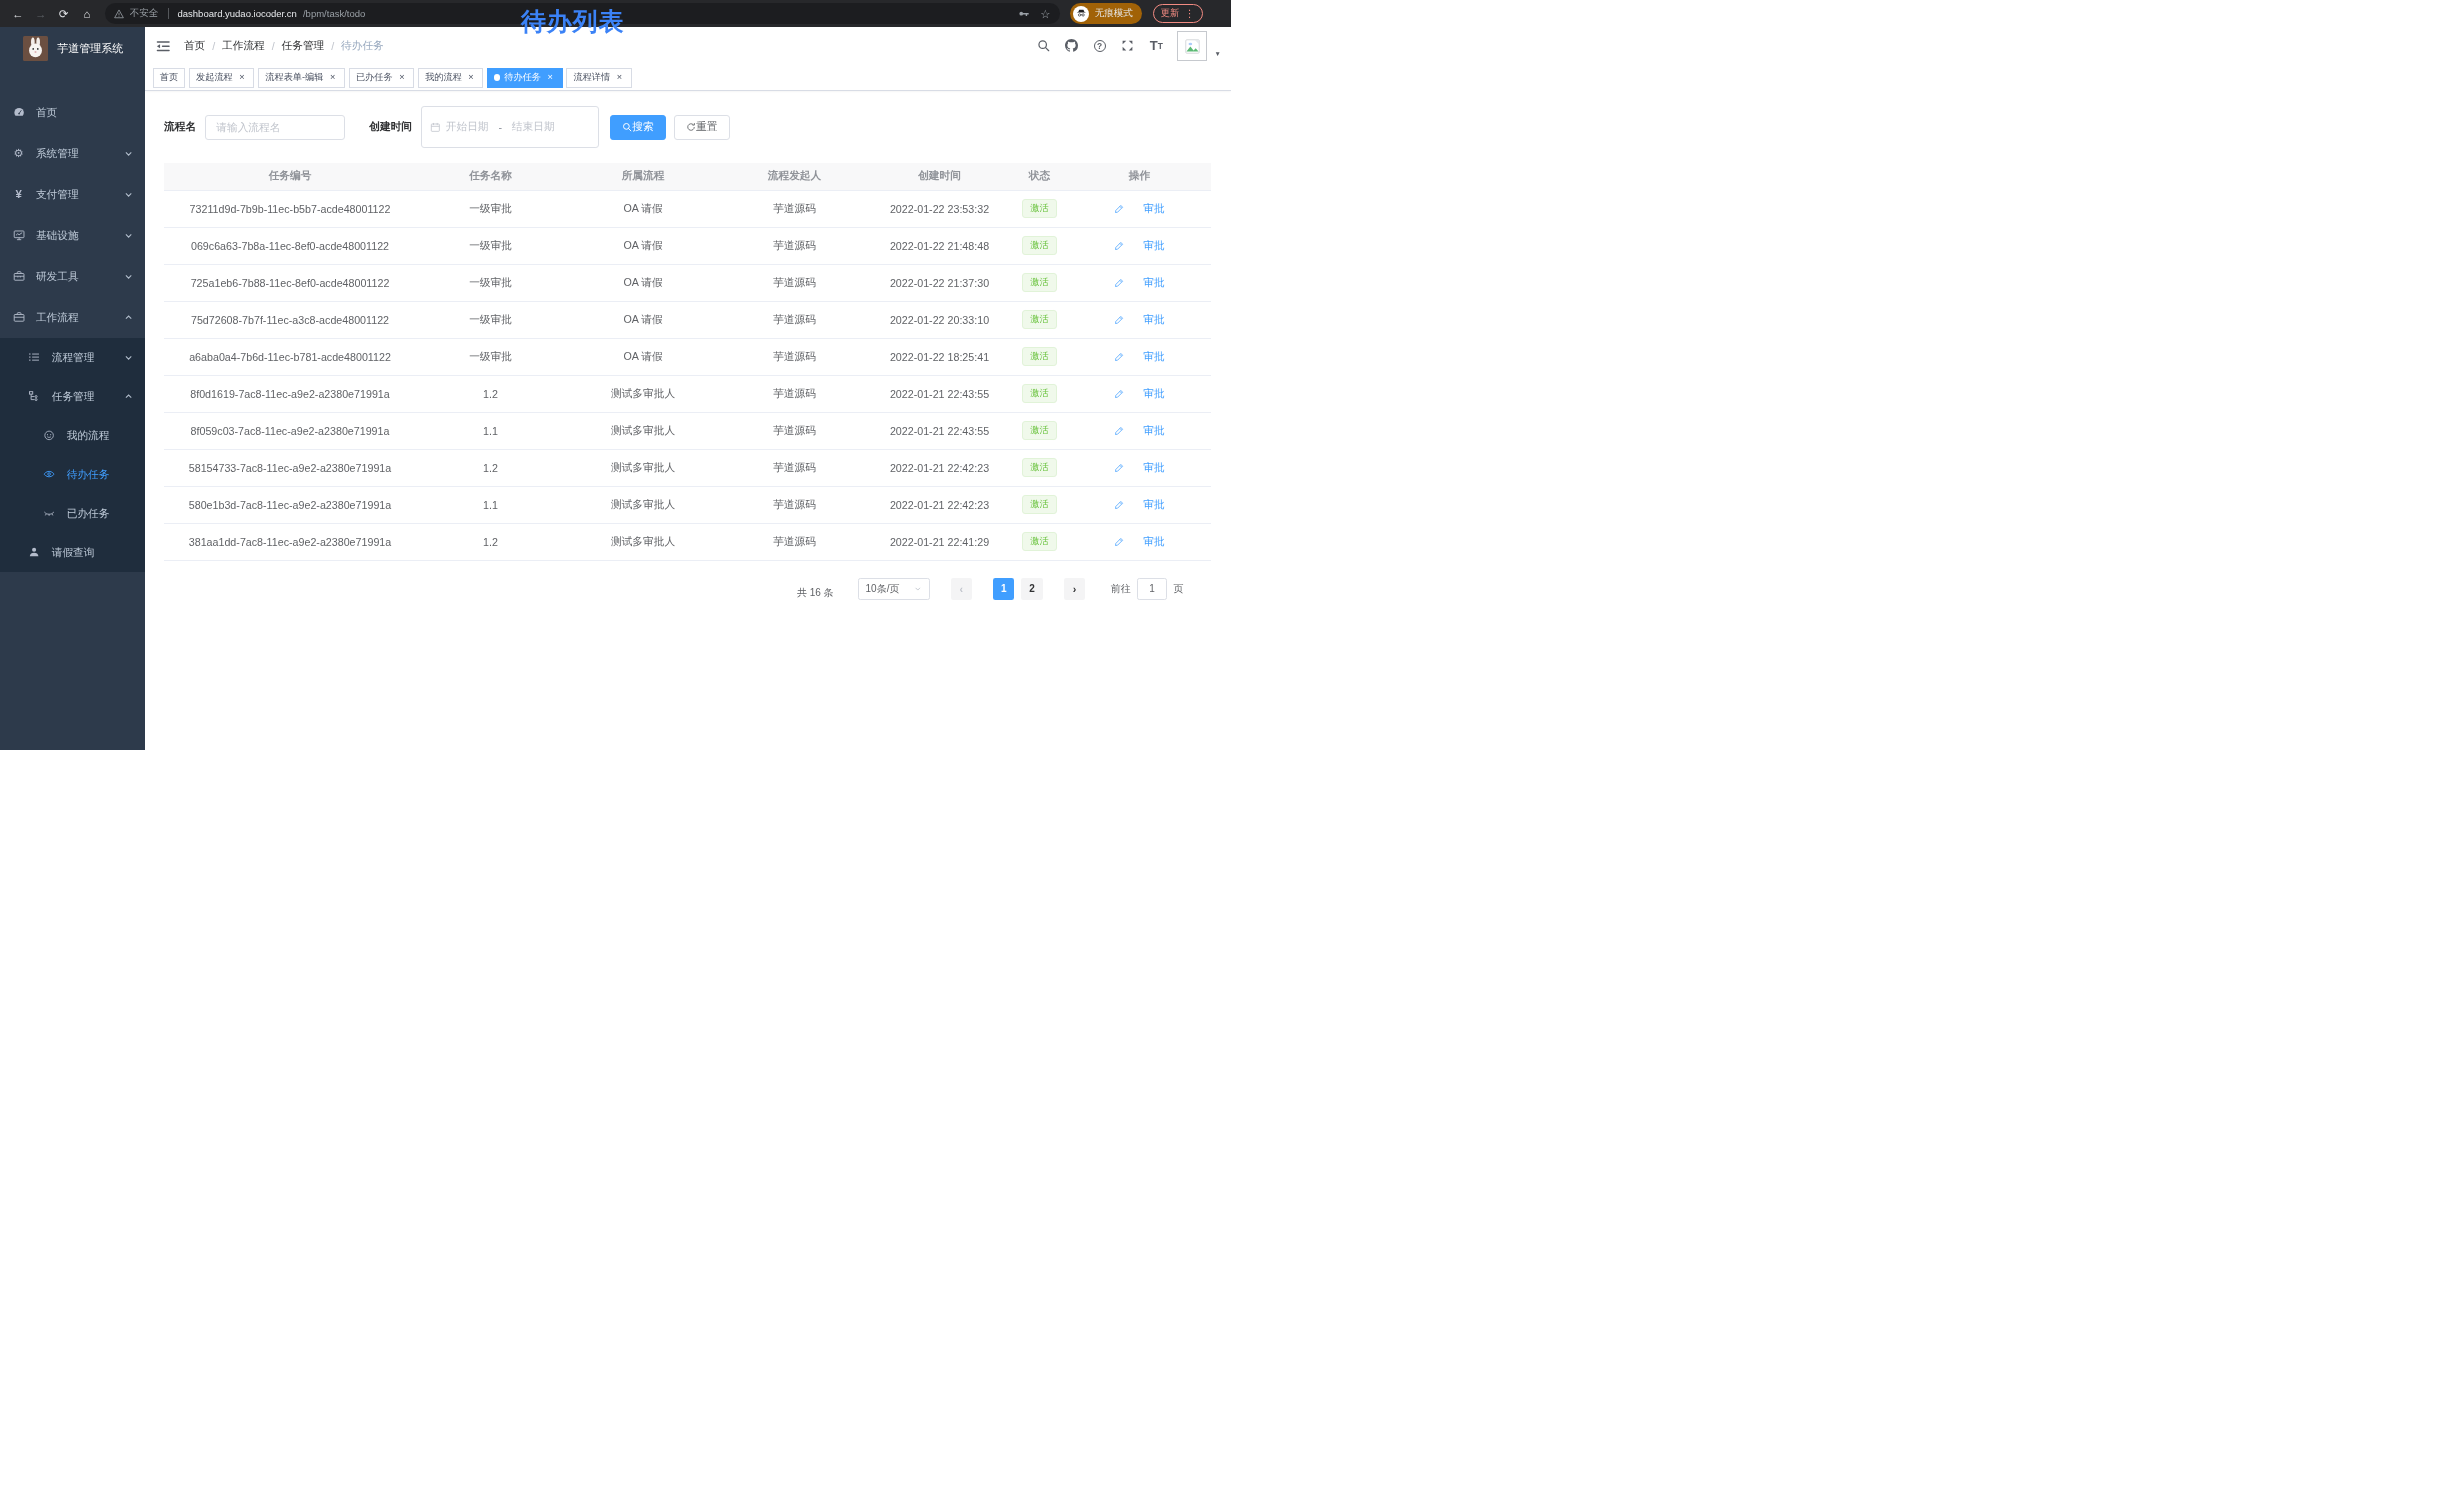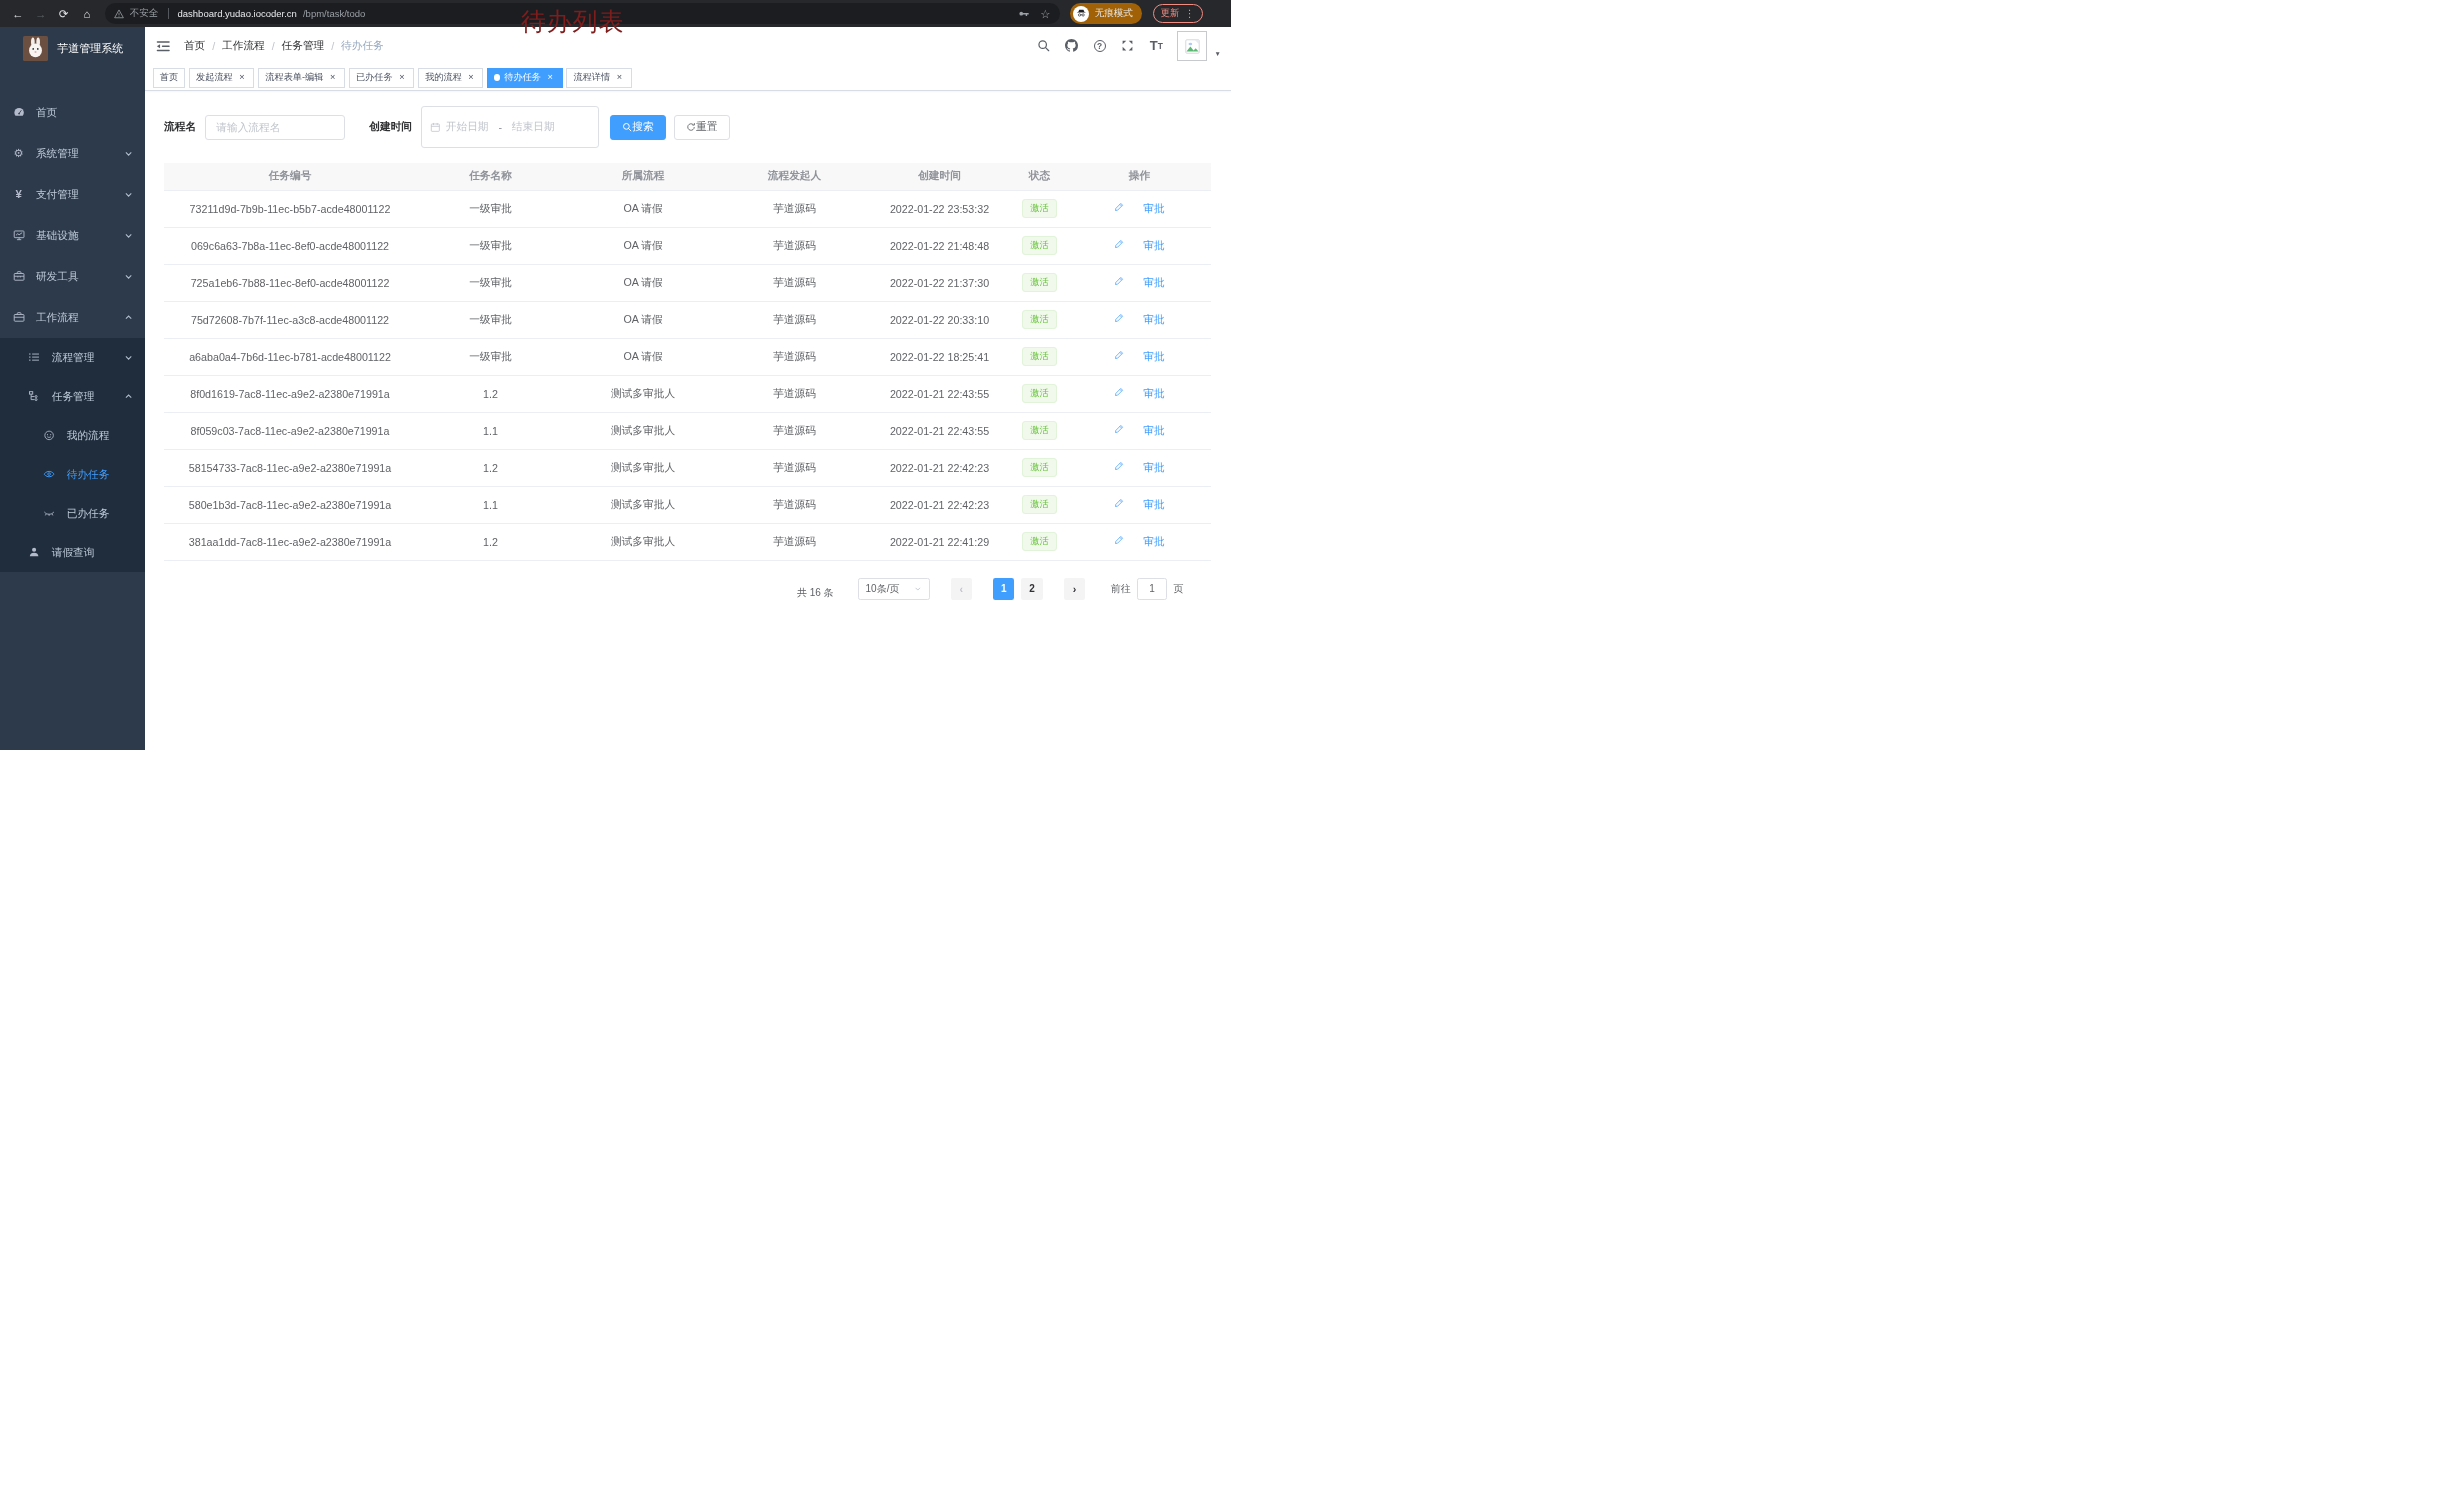--- a/index.html
+++ b/index.html
@@ -90,38 +90,38 @@
   .btn-search{background:#409eff;color:#fff;margin-left:10.7px;border-color:#409eff}
   .btn-reset{background:#fff;color:#606266;border-color:#dcdfe6;margin-left:7.6px}
 
   table.grid{width:100%;border-collapse:collapse;table-layout:fixed}
   .grid th{height:27.5px;background:#f8f8f9;color:#909399;font-size:10.7px;font-weight:700;text-align:center;
            border-bottom:0.8px solid #ebeef5;white-space:nowrap;overflow:hidden}
   .grid td{height:37px;color:#606266;font-size:10.7px;text-align:center;border-bottom:0.8px solid #ebeef5;
            white-space:nowrap;overflow:hidden}
   .status-tag{display:inline-block;background:#f0f9eb;border:0.8px solid #e1f3d8;color:#67c23a;font-size:9.2px;
               height:19px;line-height:17.5px;padding:0 6.9px;border-radius:3.1px}
-  .action-link{color:#409eff;cursor:pointer;display:inline-flex;align-items:flex-start;gap:19px;text-decoration:none;font-size:10.7px}
+  .action-link{color:#409eff;cursor:pointer;display:inline-flex;align-items:center;gap:19px;text-decoration:none;font-size:10.7px}
   .action-link svg{width:10px;height:10px}
 
   .pagination{display:flex;align-items:flex-end;justify-content:flex-end;margin-top:17.5px;padding-right:27px;
               font-size:10px;color:#606266;gap:21px}
   .p-total{margin-right:3.1px;white-space:nowrap}
   .p-size{width:72px;height:21.4px;border:0.8px solid #dcdfe6;border-radius:2.3px;background:#fff;display:flex;
           align-items:center;justify-content:space-between;padding:0 6.9px;cursor:pointer;color:#606266}
   .p-size svg{width:7.6px;height:7.6px;color:#c0c4cc}
   .pbtn{min-width:21.4px;height:21.4px;background:#f4f4f5;border:none;border-radius:2.3px;display:inline-flex;
         align-items:center;justify-content:center;color:#303133;font-size:10px;font-weight:700;cursor:pointer}
   .pbtn.nav-arrow{color:#303133;font-size:10.7px}
   .pbtn.nav-arrow.disabled{color:#c0c4cc;cursor:default}
   .pbtn.active{background:#409eff;color:#fff}
   .p-goto{display:flex;align-items:center;gap:6.1px;margin-left:4.6px;white-space:nowrap}
   .goto-input{width:30.5px;height:21.4px;border:0.8px solid #dcdfe6;border-radius:2.3px;text-align:center;font-size:10px;color:#606266;outline:none}
 
-  .annotation{position:absolute;left:521px;top:5.3px;font-size:25px;font-weight:400;color:#7f1d1d;
+  .annotation{position:absolute;left:521px;top:5.3px;font-size:25px;font-weight:700;color:#3b82f6;
               letter-spacing:0.8px;z-index:50;white-space:nowrap;pointer-events:none}
 </style>
 </head>
 <body>
 
 <div id="screen">
 
   <div class="browser">
     <div class="nav-btn">←</div>
     <div class="nav-btn dim">→</div>

